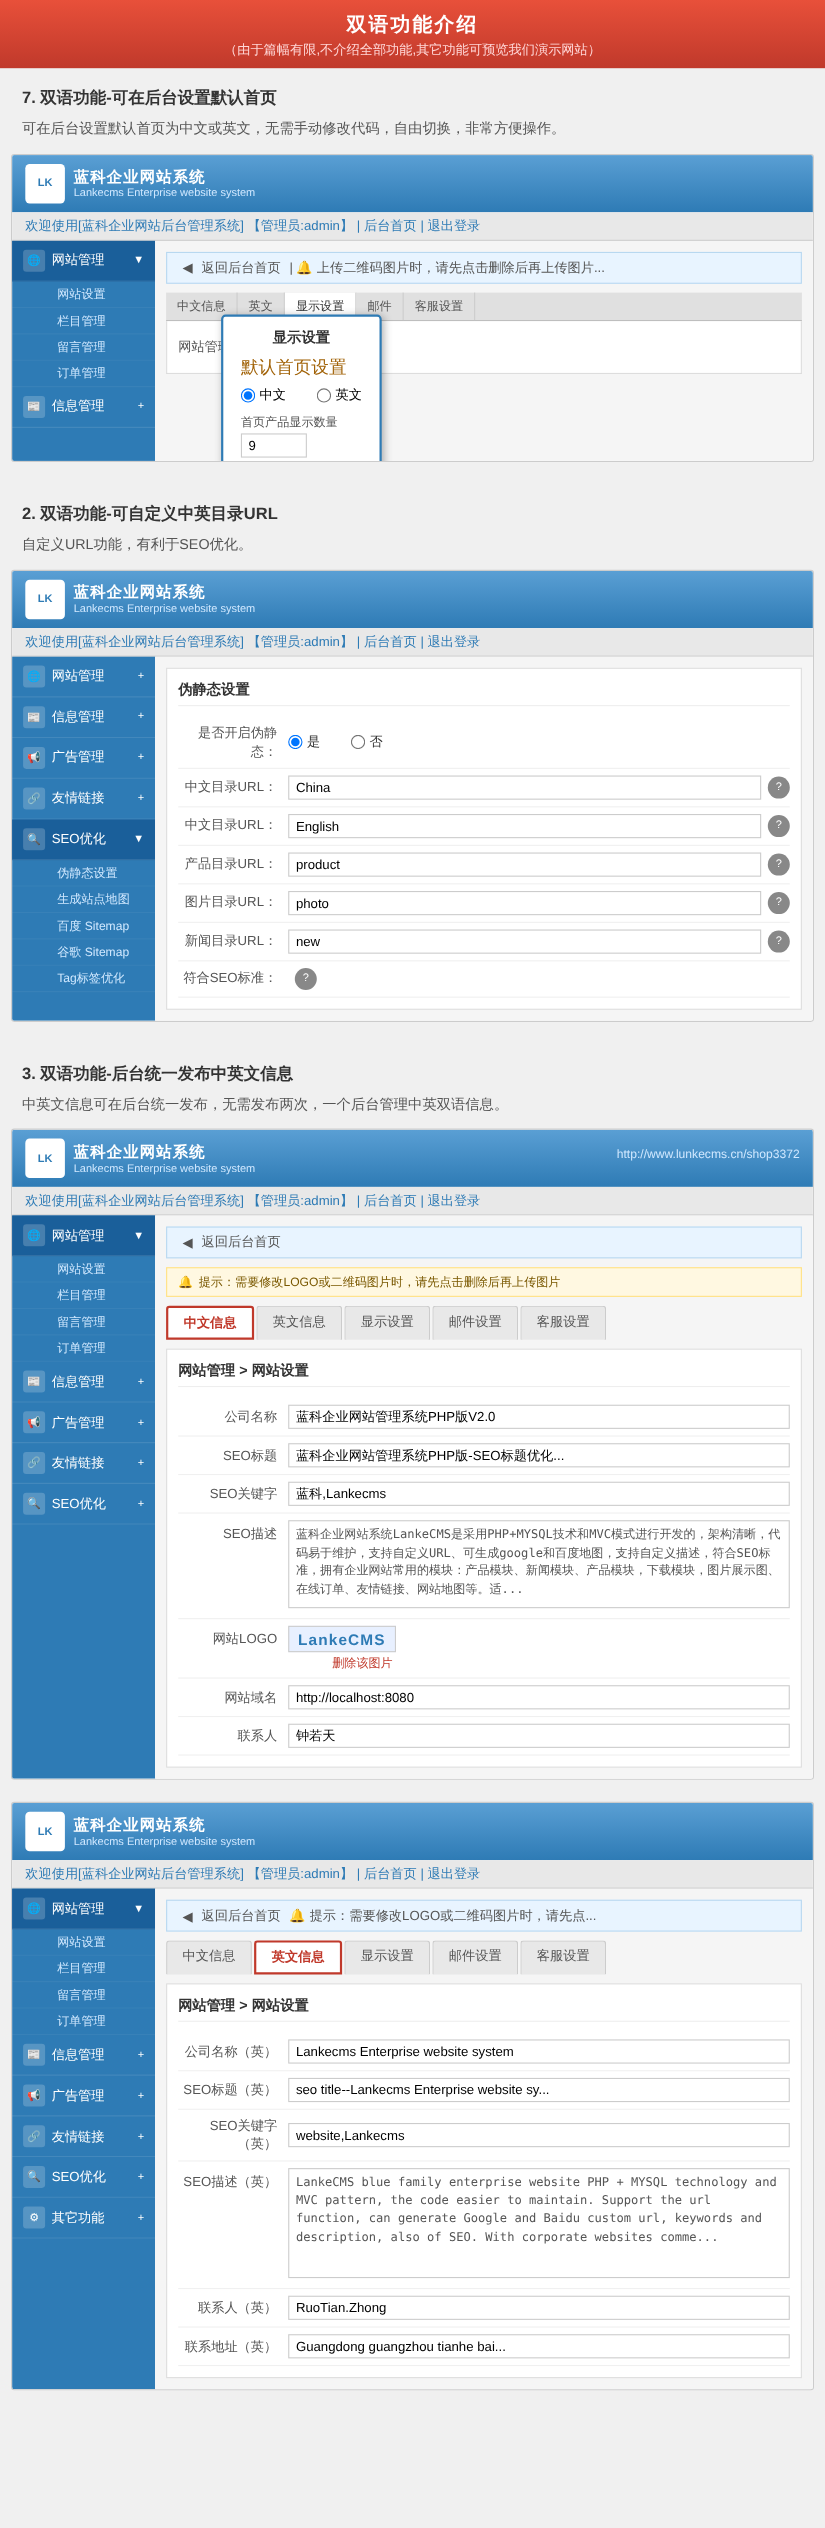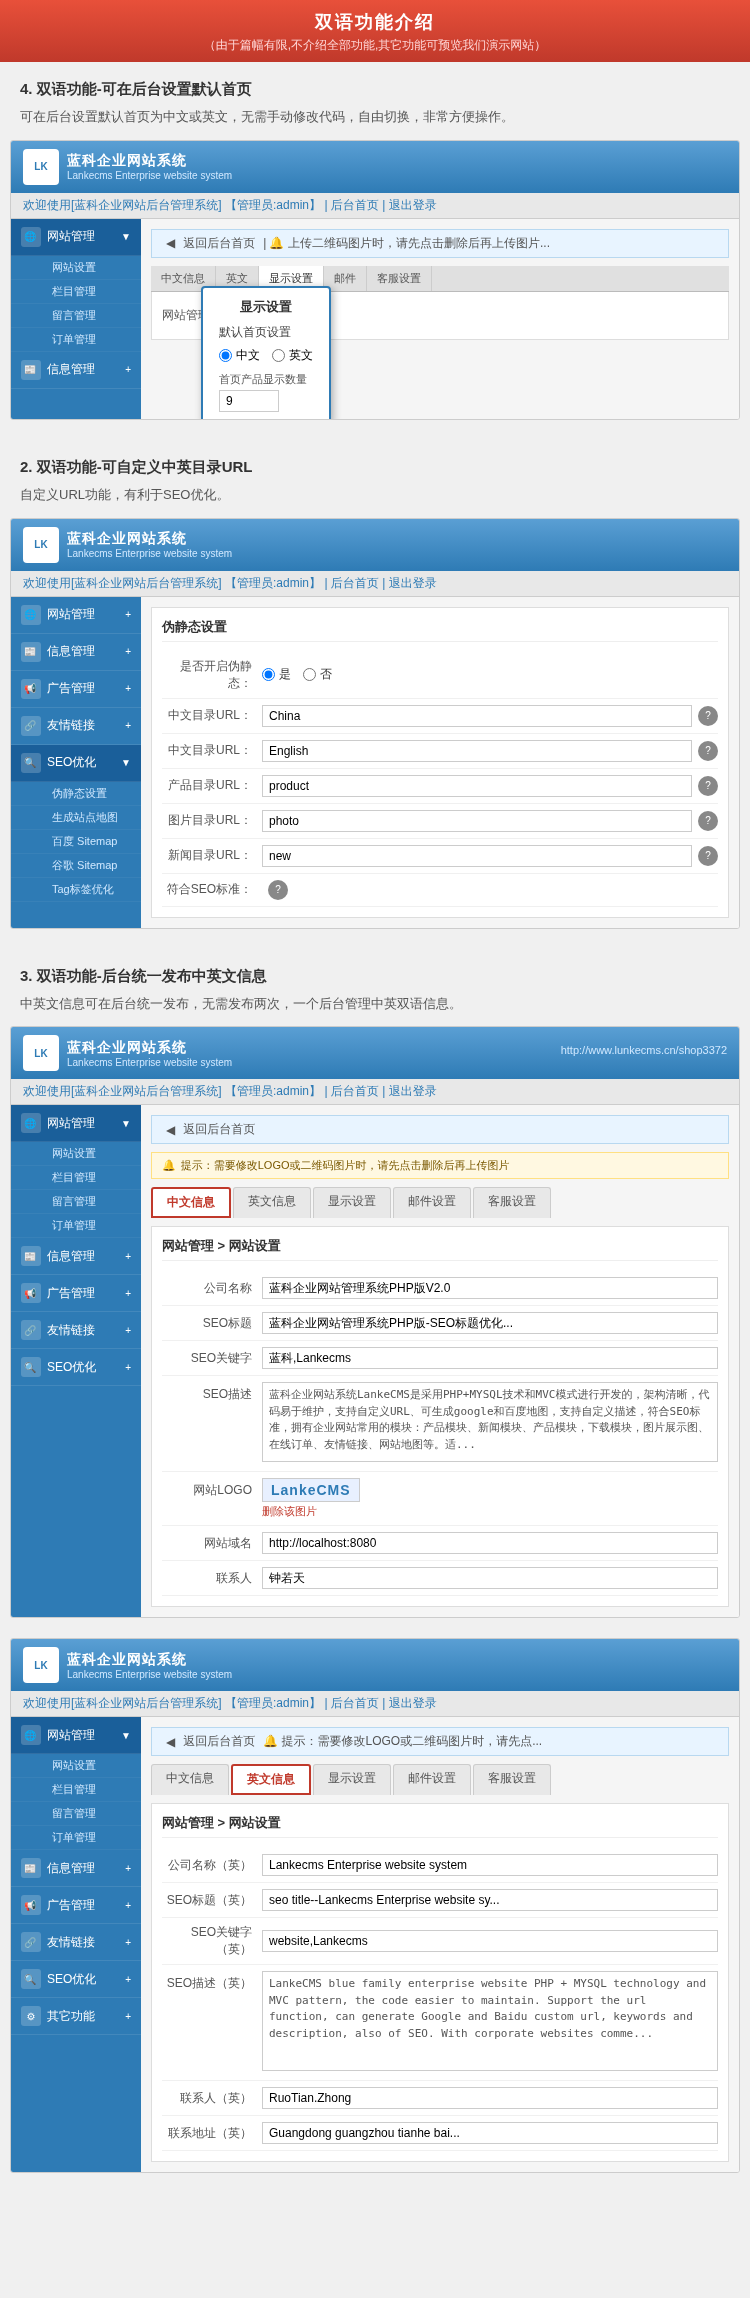--- a/index.html
+++ b/index.html
@@ -54,21 +54,21 @@
     
     .cms-form { background: #fff; border: 1px solid #ddd; padding: 10px; }
     .cms-form-title { font-size: 13px; color: #333; font-weight: bold; margin-bottom: 10px; border-bottom: 1px solid #eee; padding-bottom: 5px; }
     .cms-form-row { display: flex; align-items: center; padding: 6px 0; border-bottom: 1px solid #f0f0f0; }
     .cms-form-label { width: 100px; font-size: 12px; color: #555; text-align: right; padding-right: 10px; flex-shrink: 0; }
     .cms-form-value { flex: 1; font-size: 12px; color: #333; }
     .cms-form-input { border: 1px solid #ccc; padding: 3px 6px; font-size: 12px; width: 100%; background: #fff; }
     .cms-form-hint { width: 20px; height: 20px; background: #888; color: #fff; border-radius: 50%; display: flex; align-items: center; justify-content: center; font-size: 10px; margin-left: 6px; flex-shrink: 0; }
 
     
-    .radio-group { display: flex; align-items: center; gap: 12px; }
+    .radio-group { display: flex; align-items: center; gap: 28px; }
     .radio-item { display: flex; align-items: center; gap: 4px; font-size: 12px; }
     .popup-box { background: #fff; border: 2px solid #2e7bb5; border-radius: 4px; padding: 10px 16px; box-shadow: 2px 2px 8px rgba(0,0,0,0.3); position: absolute; top: 20px; left: 50px; z-index: 10; }
     .popup-box-title { font-size: 13px; color: #333; margin-bottom: 8px; font-weight: bold; text-align: center; }
 
     
     .setting-tabs { display: flex; background: #e0e0e0; border-bottom: 1px solid #bbb; }
     .setting-tab { padding: 5px 10px; font-size: 11px; color: #555; cursor: pointer; border-right: 1px solid #ccc; }
     .setting-tab.active { background: #fff; color: #333; }
 
     
@@ -76,35 +76,35 @@
     .logo-img-fake span { color: #2e7bb5; font-weight: bold; font-size: 14px; letter-spacing: 1px; }
 
     
     .cms-warning { background: #fff8e1; border: 1px solid #ffe082; padding: 5px 10px; font-size: 11px; color: #7a5800; margin-bottom: 8px; display: flex; align-items: center; }
     .cms-warning-icon { color: #e6a817; margin-right: 5px; }
 
     
     .cms-textarea { border: 1px solid #ccc; padding: 4px 6px; font-size: 11px; width: 100%; height: 80px; background: #fff; resize: none; color: #555; line-height: 1.5; }
 
     
-    .remove-img { color: #c0392b; font-size: 11px; cursor: pointer; display: block; margin-top: 2px; }
+    .remove-img { color: #c0392b; font-size: 11px; cursor: pointer; display: block; margin-top: 2px; margin-left: 40px; }
 
     
     .cms-website-path { font-size: 11px; color: #888; margin-bottom: 6px; text-align: center; }
   </style>
 </head>
 <body>
 
 <div class="page-header">
   <h1>双语功能介绍</h1>
   <p>（由于篇幅有限,不介绍全部功能,其它功能可预览我们演示网站）</p>
 </div>
 
 <div>
-  <div class="section-title">4. 双语功能-可在后台设置默认首页</div>
+  <div class="section-title">7. 双语功能-可在后台设置默认首页</div>
   <div class="section-desc">可在后台设置默认首页为中文或英文，无需手动修改代码，自由切换，非常方便操作。</div>
 
   <div class="cms-screenshot">
 
     <div class="cms-topbar">
       <div class="cms-logo">
         <div class="cms-logo-icon">
           <span>LK</span>
         </div>
         <div class="cms-logo-text">
@@ -155,21 +155,21 @@
           <div class="setting-tabs">
             <div class="setting-tab">中文信息</div>
             <div class="setting-tab">英文</div>
             <div class="setting-tab active">显示设置</div>
             <div class="setting-tab">邮件</div>
             <div class="setting-tab">客服设置</div>
           </div>
 
           <div class="popup-box">
             <div class="popup-box-title">显示设置</div>
-            <div style="font-size:12px;color:#404040;margin-bottom:6px;">
+            <div style="font-size:16px;color:#a16207;margin-bottom:6px;">
               <span>默认首页设置</span>
             </div>
             <div class="radio-group">
               <div class="radio-item">
                 <input type="radio" name="lang1" checked="" style="">
                 <span>中文</span>
               </div>
               <div class="radio-item">
                 <input type="radio" name="lang1" style="">
                 <span>英文</span>

